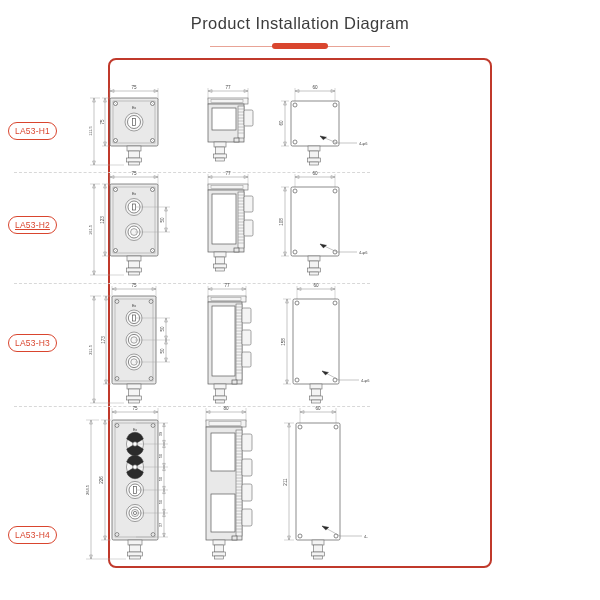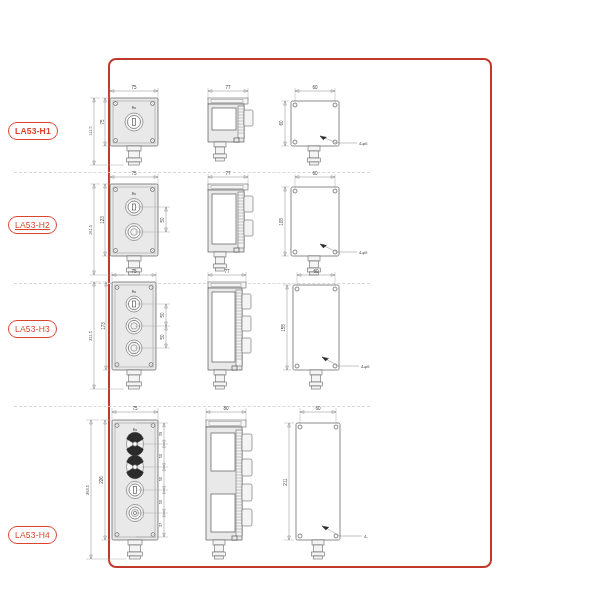--- a/index.html
+++ b/index.html
@@ -115,26 +115,33 @@
   svg .fillblk { fill: #2b2b2b; stroke: #2b2b2b; stroke-width: 0.4; }
   svg .dimtxt  { font-family: "Liberation Sans", sans-serif; font-size: 4.6px; fill: #4a4a4a; }
   svg .dimtxt-s{ font-family: "Liberation Sans", sans-serif; font-size: 4.0px; fill: #4a4a4a; }
   svg .extxt   { font-family: "Liberation Sans", sans-serif; font-size: 3.6px; fill: #3a3a3a; }
 </style>
 </head>
 <body>
 
 <div class="page">
 
+  <div class="title-block">
+    <div class="title-text">Product Installation Diagram</div>
+    <div class="divider">
+      <div class="line"></div>
+      <div class="dot"></div>
+    </div>
+  </div>
 
   <div class="frame"></div>
 
   <div class="row" style="top:78px;height:92px;">
 
-    <div class="badge" style="top:44px;font-weight:bold;">LA53-H1</div>
+    <div class="badge" style="top:44px;">LA53-H1</div>
 
     <div class="view" style="left:78px;top:0;">
       <svg width="120" height="92" viewBox="0 0 120 92">
 
         <line class="dimext" x1="32" y1="10" x2="32" y2="22"></line>
         <line class="dimext" x1="80" y1="10" x2="80" y2="22"></line>
         <line class="dim" x1="32" y1="13" x2="80" y2="13"></line>
         <path class="dim" d="M32 13 l4 -1.4 v2.8 z" fill="#8a8a8a"></path>
         <path class="dim" d="M80 13 l-4 -1.4 v2.8 z" fill="#8a8a8a"></path>
         <text class="dimtxt" x="56" y="11" text-anchor="middle">75</text>
@@ -382,21 +389,21 @@
         <rect class="filllt" x="33" y="88" width="12" height="5"></rect>
         <rect class="filllt" x="34.5" y="93" width="9" height="7"></rect>
         <rect class="filllt" x="32.5" y="100" width="13" height="4"></rect>
         <rect class="filllt" x="34.5" y="104" width="9" height="3"></rect>
       </svg>
     </div>
   </div>
 
   <div class="row-sep" style="top:283px;"></div>
 
-  <div class="row" style="top:268px;height:122px;padding-left:20px;">
+  <div class="row" style="top:282px;height:122px;padding-left:20px;">
 
     <div class="badge" style="top:52px;">LA53-H3</div>
 
     <div class="view" style="left:78px;top:0;">
       <svg width="120" height="122" viewBox="0 0 120 122">
         <line class="dimext" x1="34" y1="4" x2="34" y2="16"></line>
         <line class="dimext" x1="78" y1="4" x2="78" y2="16"></line>
         <line class="dim" x1="34" y1="7" x2="78" y2="7"></line>
         <path class="dim" d="M34 7 l4 -1.4 v2.8 z" fill="#8a8a8a"></path>
         <path class="dim" d="M78 7 l-4 -1.4 v2.8 z" fill="#8a8a8a"></path>

